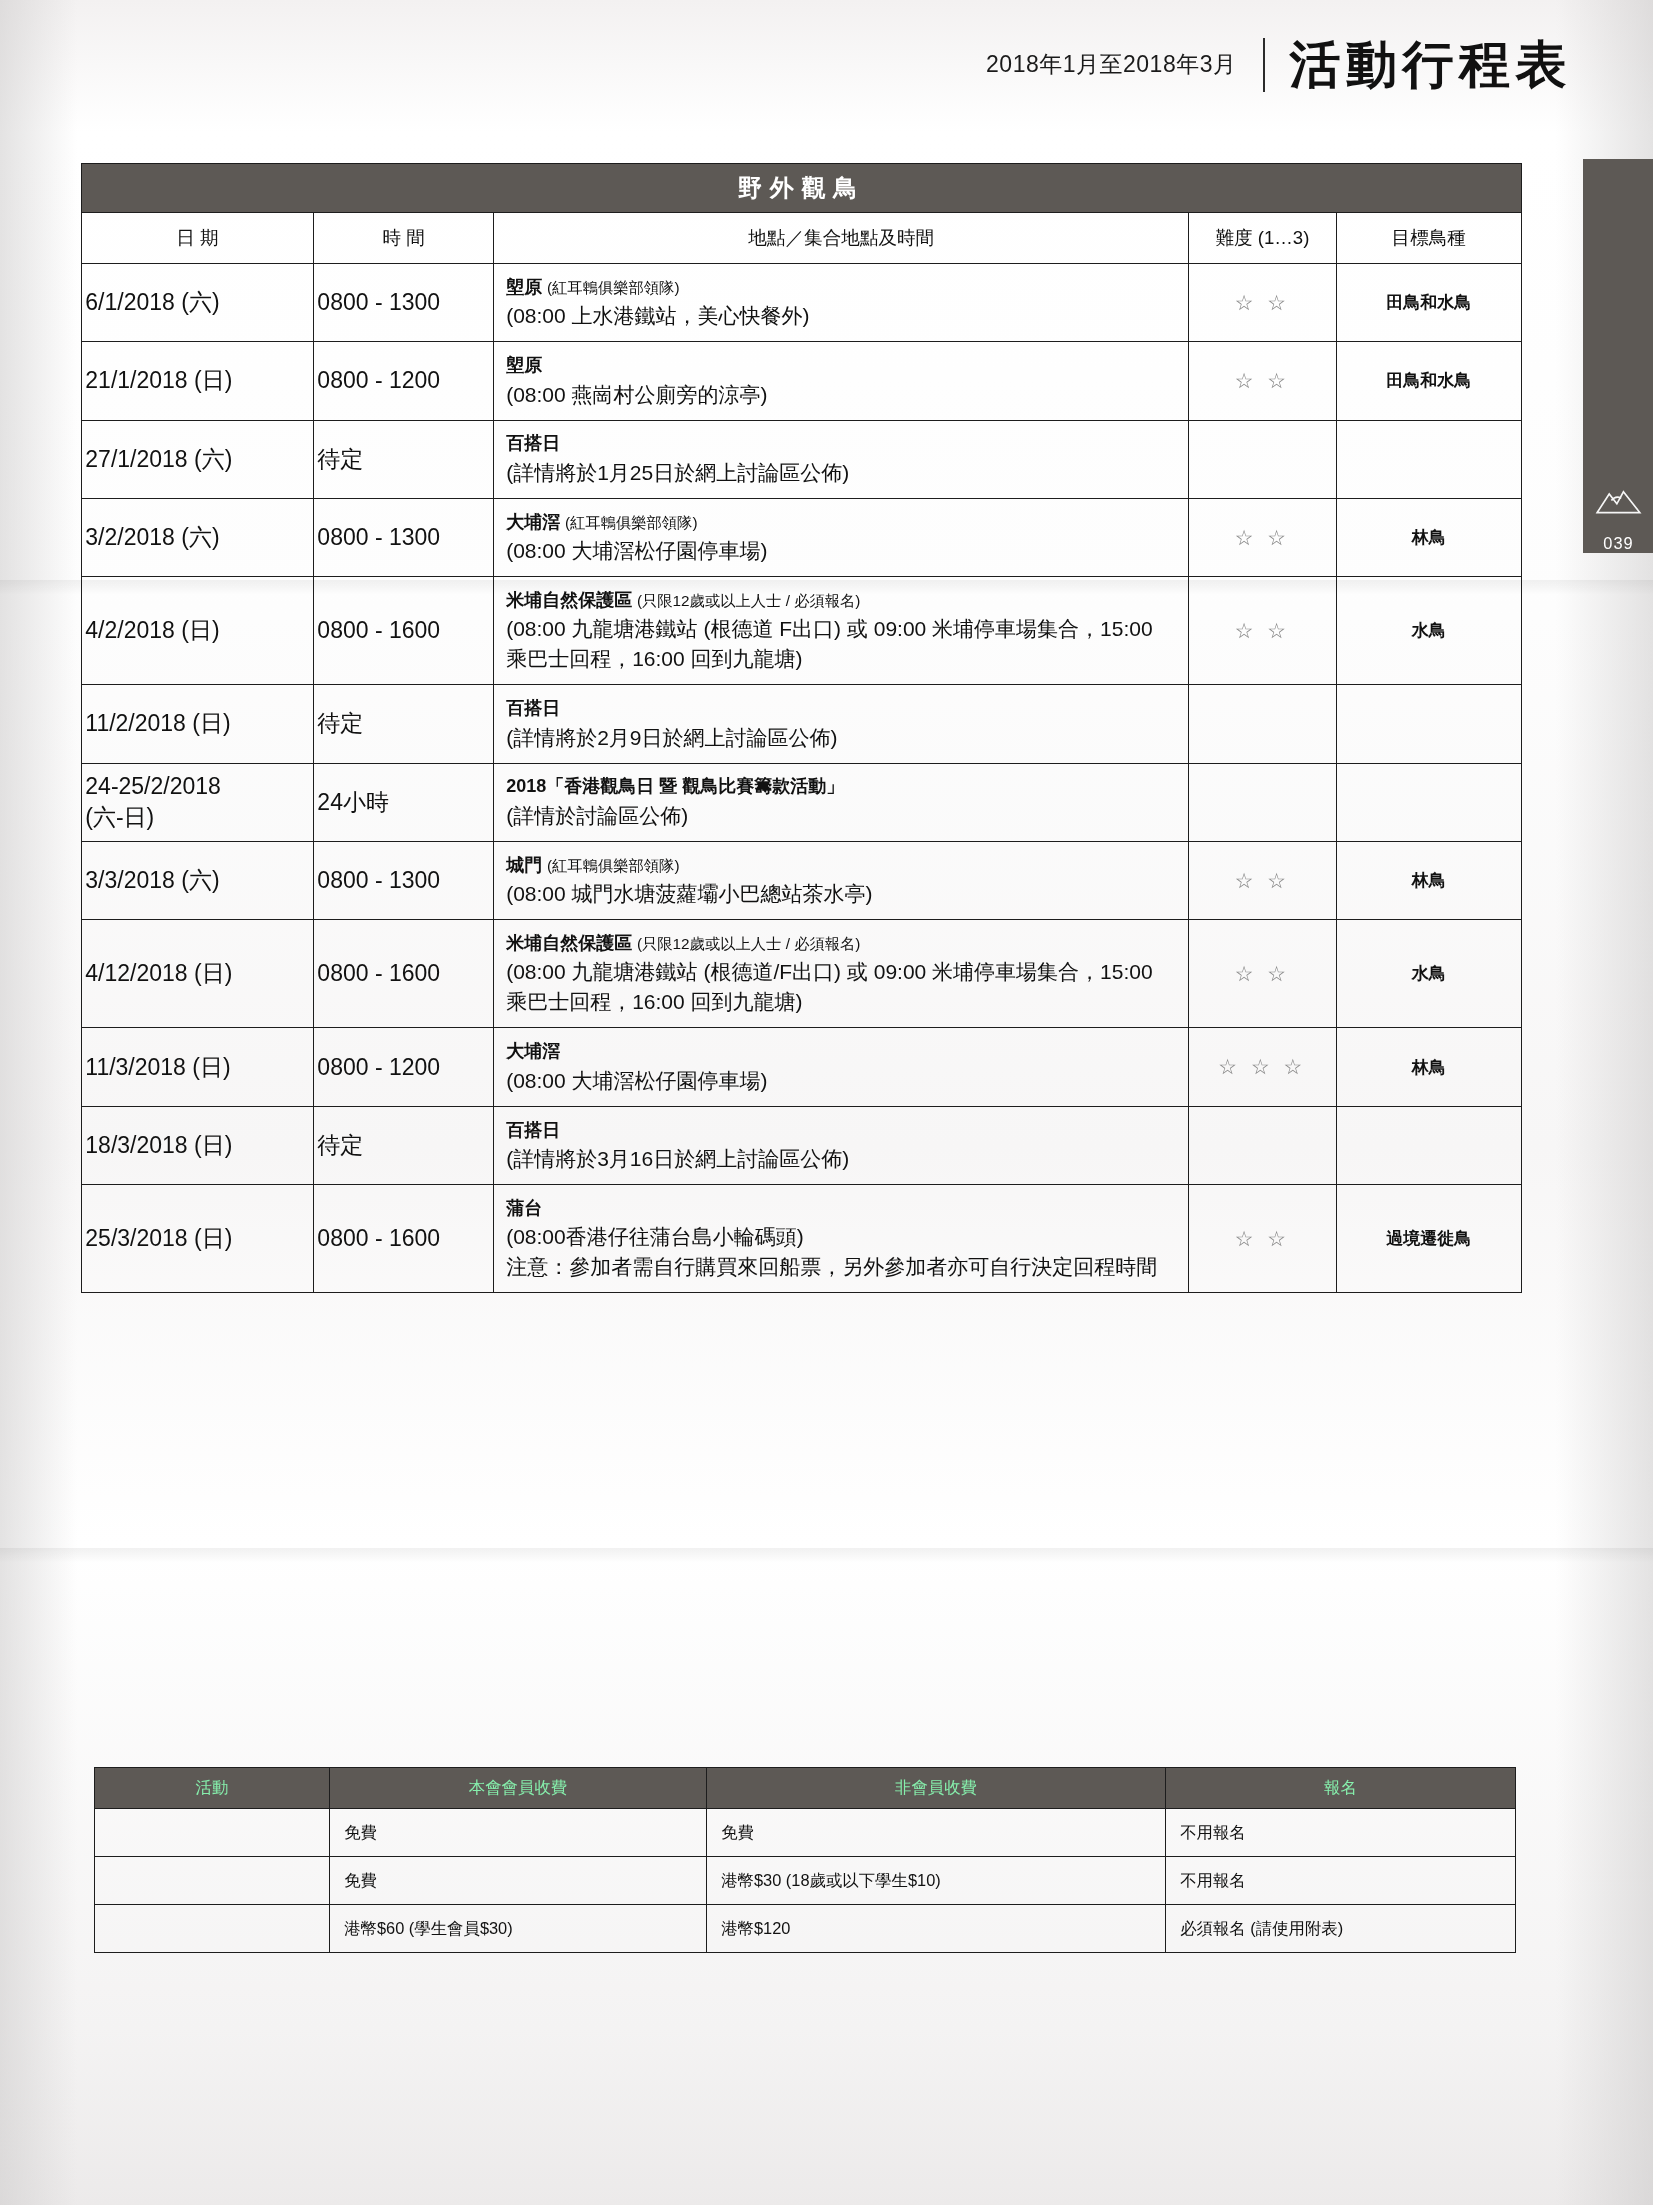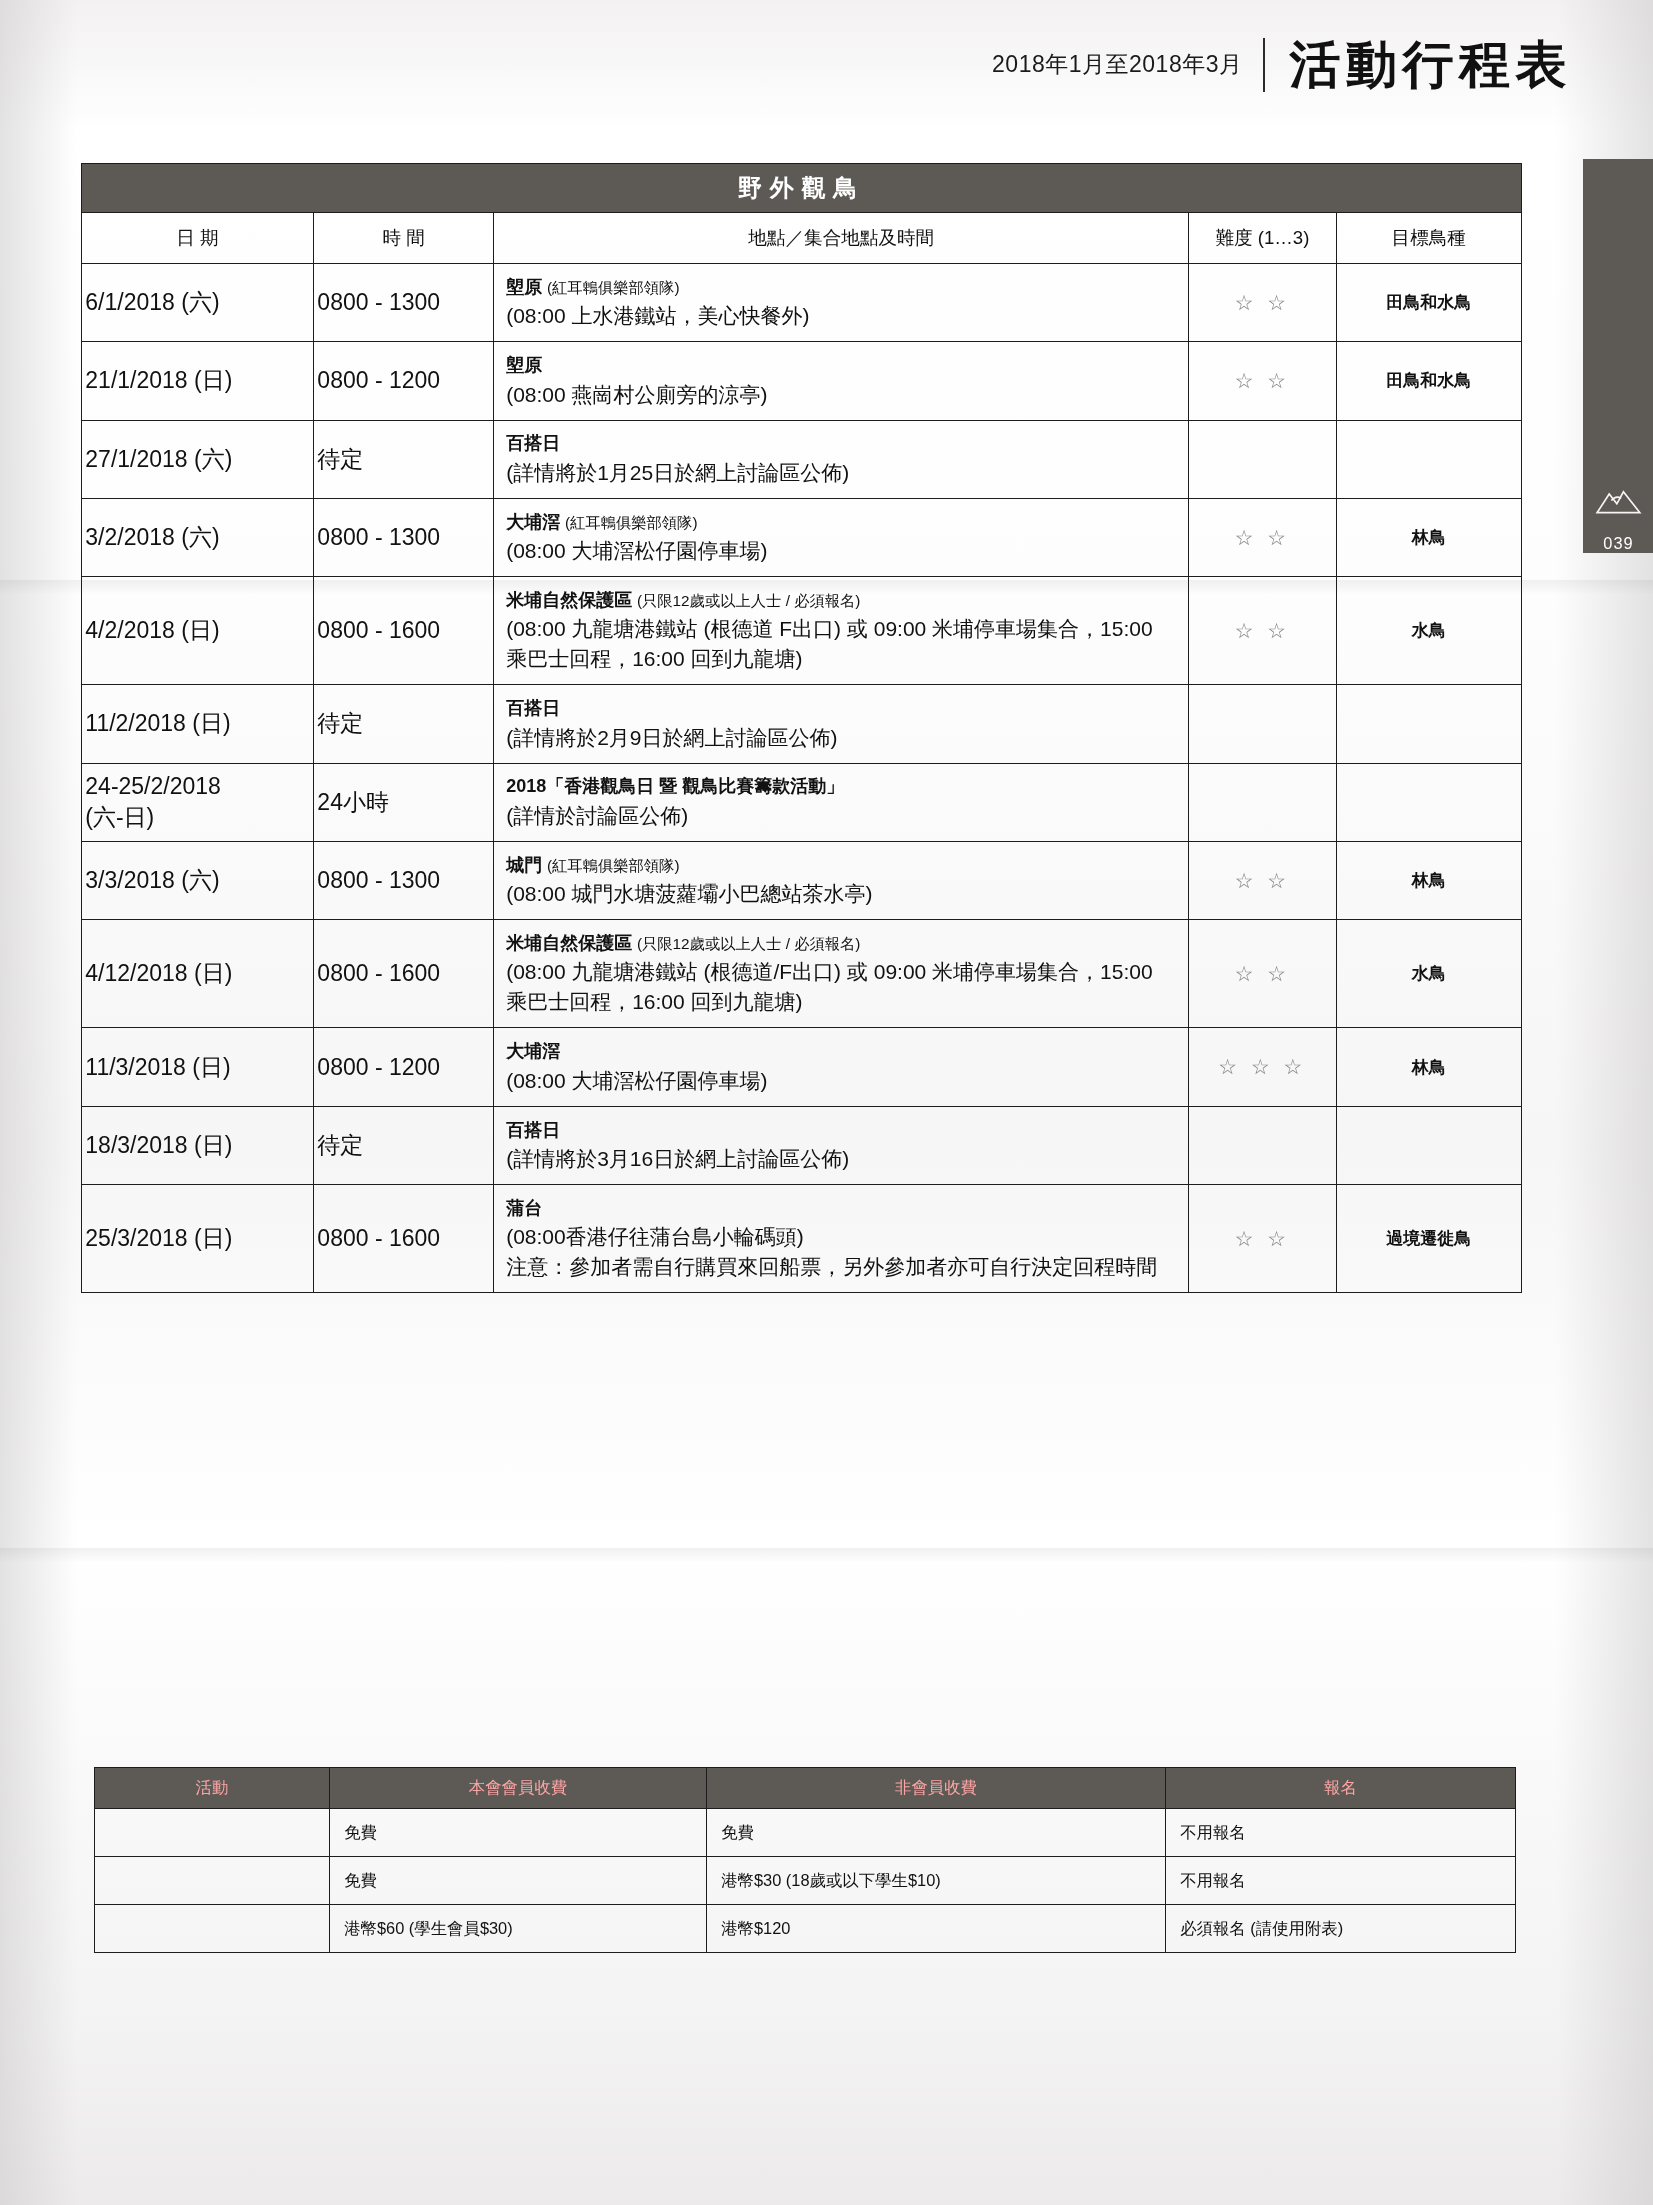--- a/index.html
+++ b/index.html
@@ -43,21 +43,21 @@
     pointer-events: none;
   }
 
   
   .header {
     position: absolute;
     top: 38px;
     right: 82px;
     display: flex;
     align-items: flex-end;
-    gap: 20px;
+    gap: 26px;
   }
   .header-period {
     font-size: 23px;
     letter-spacing: 0.5px;
     color: #1a1a1a;
     padding-bottom: 12px;
   }
   .header-title-box {
     border-left: 2.2px solid #2b2b2b;
     padding-left: 25px;
@@ -172,21 +172,21 @@
 
   
   .fee-wrap {
     position: absolute;
     left: 94px;
     top: 1767px;
     width: 1422px;
   }
   .fee-head td {
     background: #5d5955;
-    color: #fca5a5;
+    color: #86efac;
     text-align: center;
     font-size: 16.4px;
     height: 40px;
     font-weight: 400;
     border: 1.1px solid #1d1d1d;
   }
   .fee-row td {
     height: 47px;
     font-size: 16.4px;
     padding: 0 14.2px;

